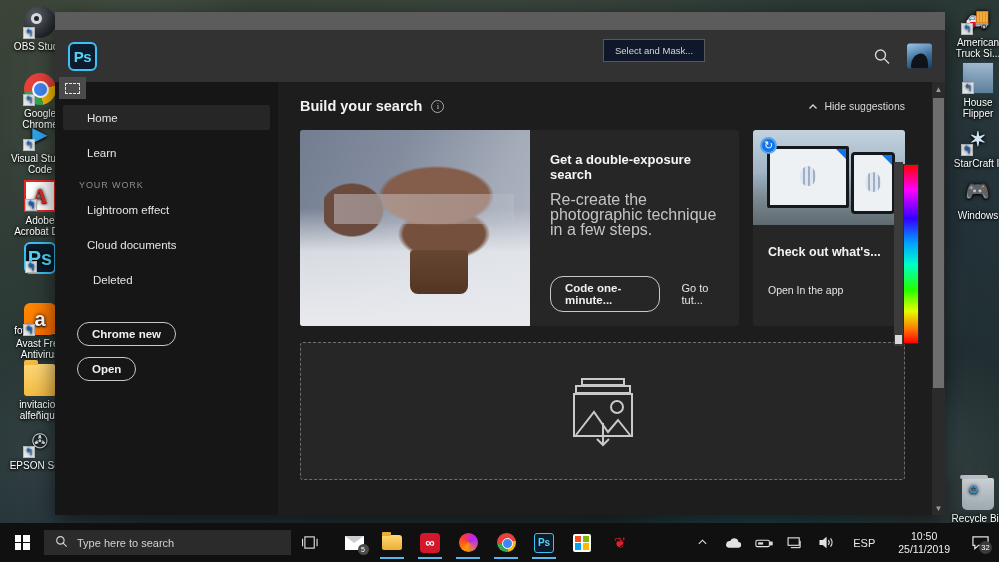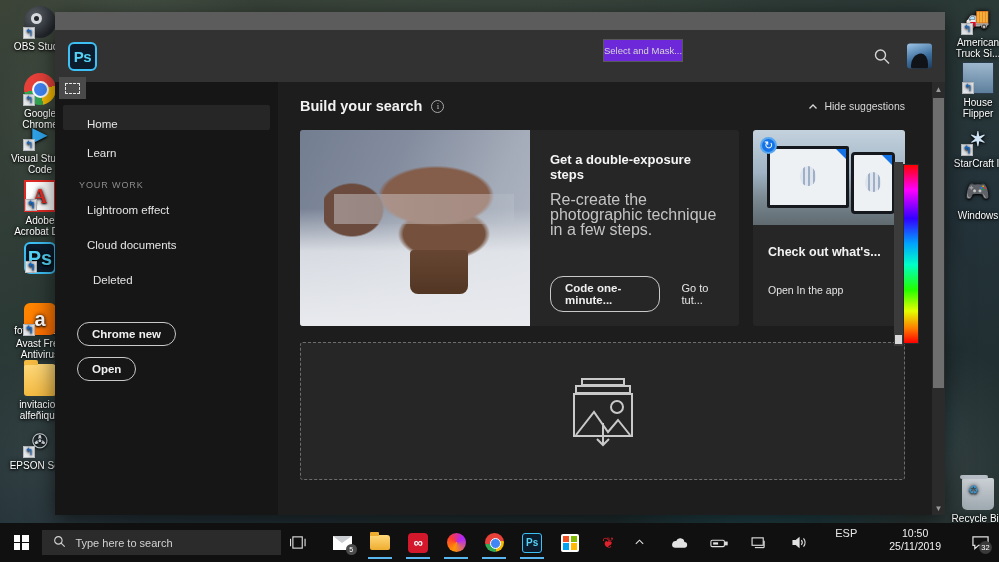--- a/index.html
+++ b/index.html
@@ -95,22 +95,22 @@
   .ps-logo {
     margin-left: 13px;
     width: 29px; height: 29px;
     background: #0d1c2c; border: 2px solid #3dc0f5; border-radius: 6px;
     color: #54d3f7; font-weight: bold; font-size: 15px;
     display: flex; align-items: center; justify-content: center;
     letter-spacing: -.5px;
   }
   .select-mask-btn {
     position: absolute; left: 548px; top: 9px;
-    background: #6d28d9; color: #d6d6d6;
-    font-size: 9.5px; padding: 5px 0;
+    background: #0f172a; color: #d6d6d6;
+    font-size: 9.5px; padding: 5px 11px;
     border: 1px solid #585858;
     white-space: nowrap;
   }
   .header-right {
     position: absolute; right: 13px; top: 50%; transform: translateY(-50%);
     display: flex; align-items: center; gap: 16px;
   }
   .search-ico { width: 18px; height: 18px; color:#d4d4d4; }
   .avatar {
     width: 25px; height: 25px; border-radius: 3px;
@@ -141,21 +141,21 @@
   .marquee-tool i {
     display:block; width: 15px; height: 11px;
     border: 1px dashed #e3e3e3;
   }
   .nav-item {
     height: 25px; display: flex; align-items: center;
     padding-left: 24px;
     color: #e4e4e4; font-size: 11.5px;
     margin: 0 8px 0 8px;
   }
-  .nav-item.active { background: #262626; border-radius: 2px; align-items: flex-end; }
+  .nav-item.active { background: #262626; border-radius: 2px; }
   .nav-gap { height: 10px; }
   .nav-section {
     padding-left: 24px; margin-top: 15px; margin-bottom: 7px;
     color: #8c8c8c; font-size: 9px; letter-spacing: .9px;
   }
   .nav-sub { padding-left: 30px; }
   .side-buttons { margin-top: 30px; padding-left: 22px; }
   .pill {
     display: inline-flex; align-items: center; justify-content: center;
     border: 1px solid #c9c9c9; border-radius: 13px;
@@ -316,21 +316,21 @@
   .t-ff{width:19px;height:19px;border-radius:50%;background:conic-gradient(from 200deg,#ff9500,#ff3b30 30%,#b026ff 60%,#ff9500);}
   .t-chrome{width:19px;height:19px;border-radius:50%;background:conic-gradient(from -30deg,#e8413a 0 30%,#f9bb00 0 55%,#34a853 0 80%,#e8413a 0);position:relative;}
   .t-chrome::after{content:"";position:absolute;left:5px;top:5px;width:9px;height:9px;border-radius:50%;background:#4285f4;border:1.5px solid #fff;}
   .t-ps{width:20px;height:20px;border-radius:3px;background:#0d1c2c;border:1.5px solid #3dc0f5;color:#54d3f7;font-weight:bold;font-size:10px;display:flex;align-items:center;justify-content:center;}
   .t-store{width:18px;height:18px;background:#fff;display:grid;grid-template-columns:1fr 1fr;grid-template-rows:1fr 1fr;gap:1.5px;padding:2px;border-radius:2px;}
   .t-store i{display:block;}
   .t-store i:nth-child(1){background:#f25022;} .t-store i:nth-child(2){background:#7fba00;}
   .t-store i:nth-child(3){background:#00a4ef;} .t-store i:nth-child(4){background:#ffb900;}
   .t-cherry{color:#e0202a;font-size:15px;}
 
-  .tray { margin-left: auto; display: flex; align-items: flex-start; gap: 16px; padding-right: 4px; }
+  .tray { margin-left: auto; display: flex; align-items: center; gap: 7px; padding-right: 4px; }
   .tray-ico { width: 24px; height: 32px; display:flex; align-items:center; justify-content:center; color:#e2e2e2; font-size: 12px; }
   .tray-lang { padding: 0 8px; font-size: 11px; color: #e8e8e8; }
   .tray-clock { text-align: center; line-height: 13px; font-size: 10.5px; padding: 0 8px; color:#f0f0f0; }
   .tray-action { width: 30px; height: 32px; display:flex;align-items:center;justify-content:center; position: relative; }
   .action-badge{position:absolute;right:3px;bottom:5px;width:13px;height:13px;border-radius:50%;background:#3a3a3a;color:#fff;font-size:7.5px;display:flex;align-items:center;justify-content:center;}
 </style>
 </head>
 <body>
 
 <div id="desktop"></div>
@@ -474,21 +474,21 @@
         </span>
       </div>
 
       <div class="cards-row">
 
         <div class="card-wide">
           <div class="card-img">
             <div class="bison"></div>
           </div>
           <div class="card-body">
-            <div class="card-title">Get a double-exposure steps</div>
+            <div class="card-title">Get a double-exposure search</div>
             <div class="card-desc">Re-create the photographic technique in a few steps.</div>
             <div class="card-actions">
               <span class="pill" style="margin-bottom:0">Code one-minute...</span>
               <span class="link-plain">Go to tut...</span>
             </div>
           </div>
         </div>
 
         <div class="card-narrow">
           <div class="narrow-img">

